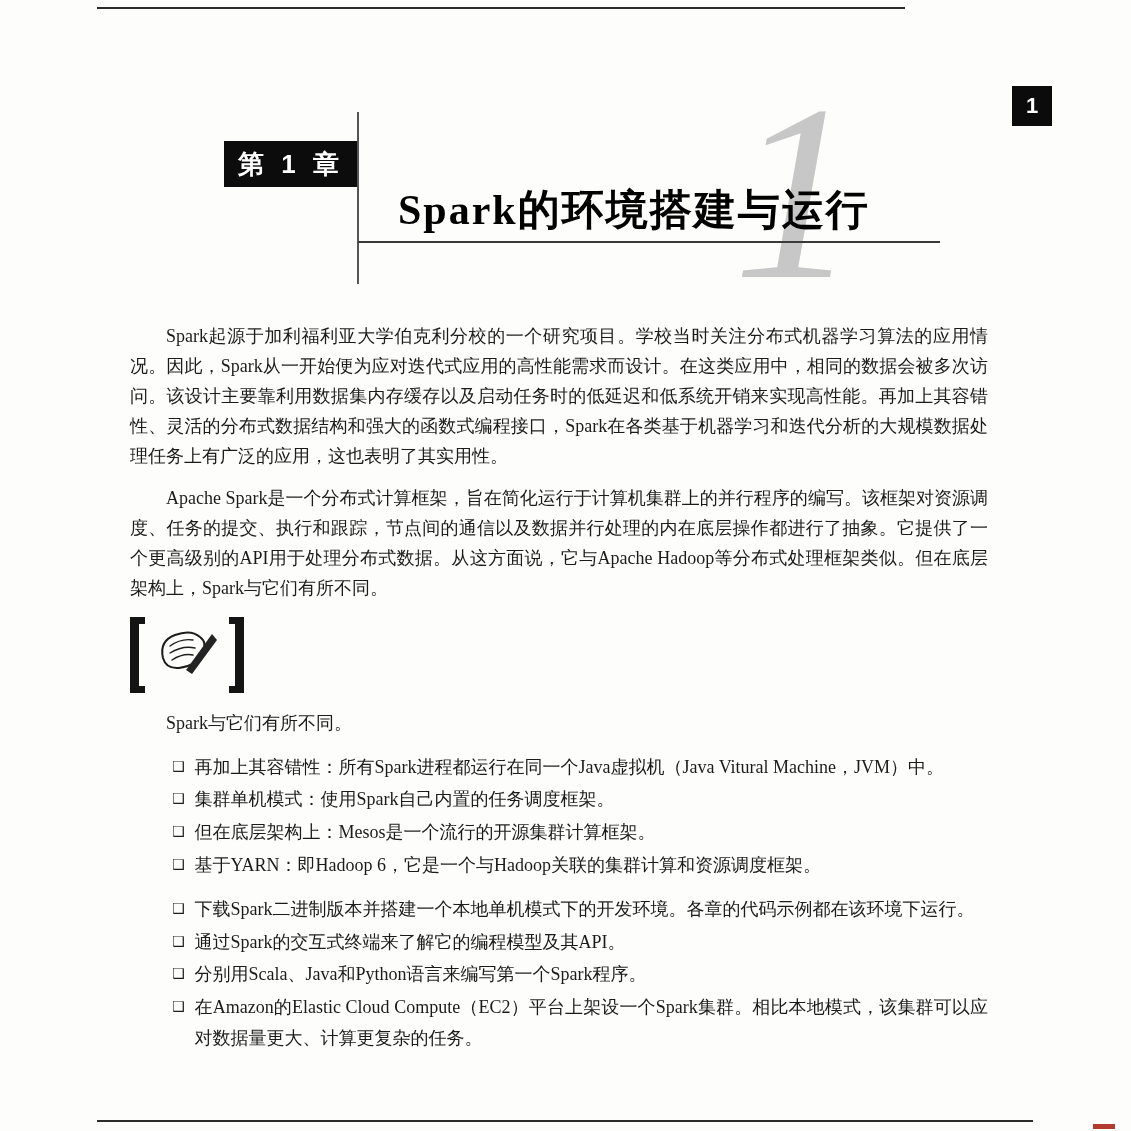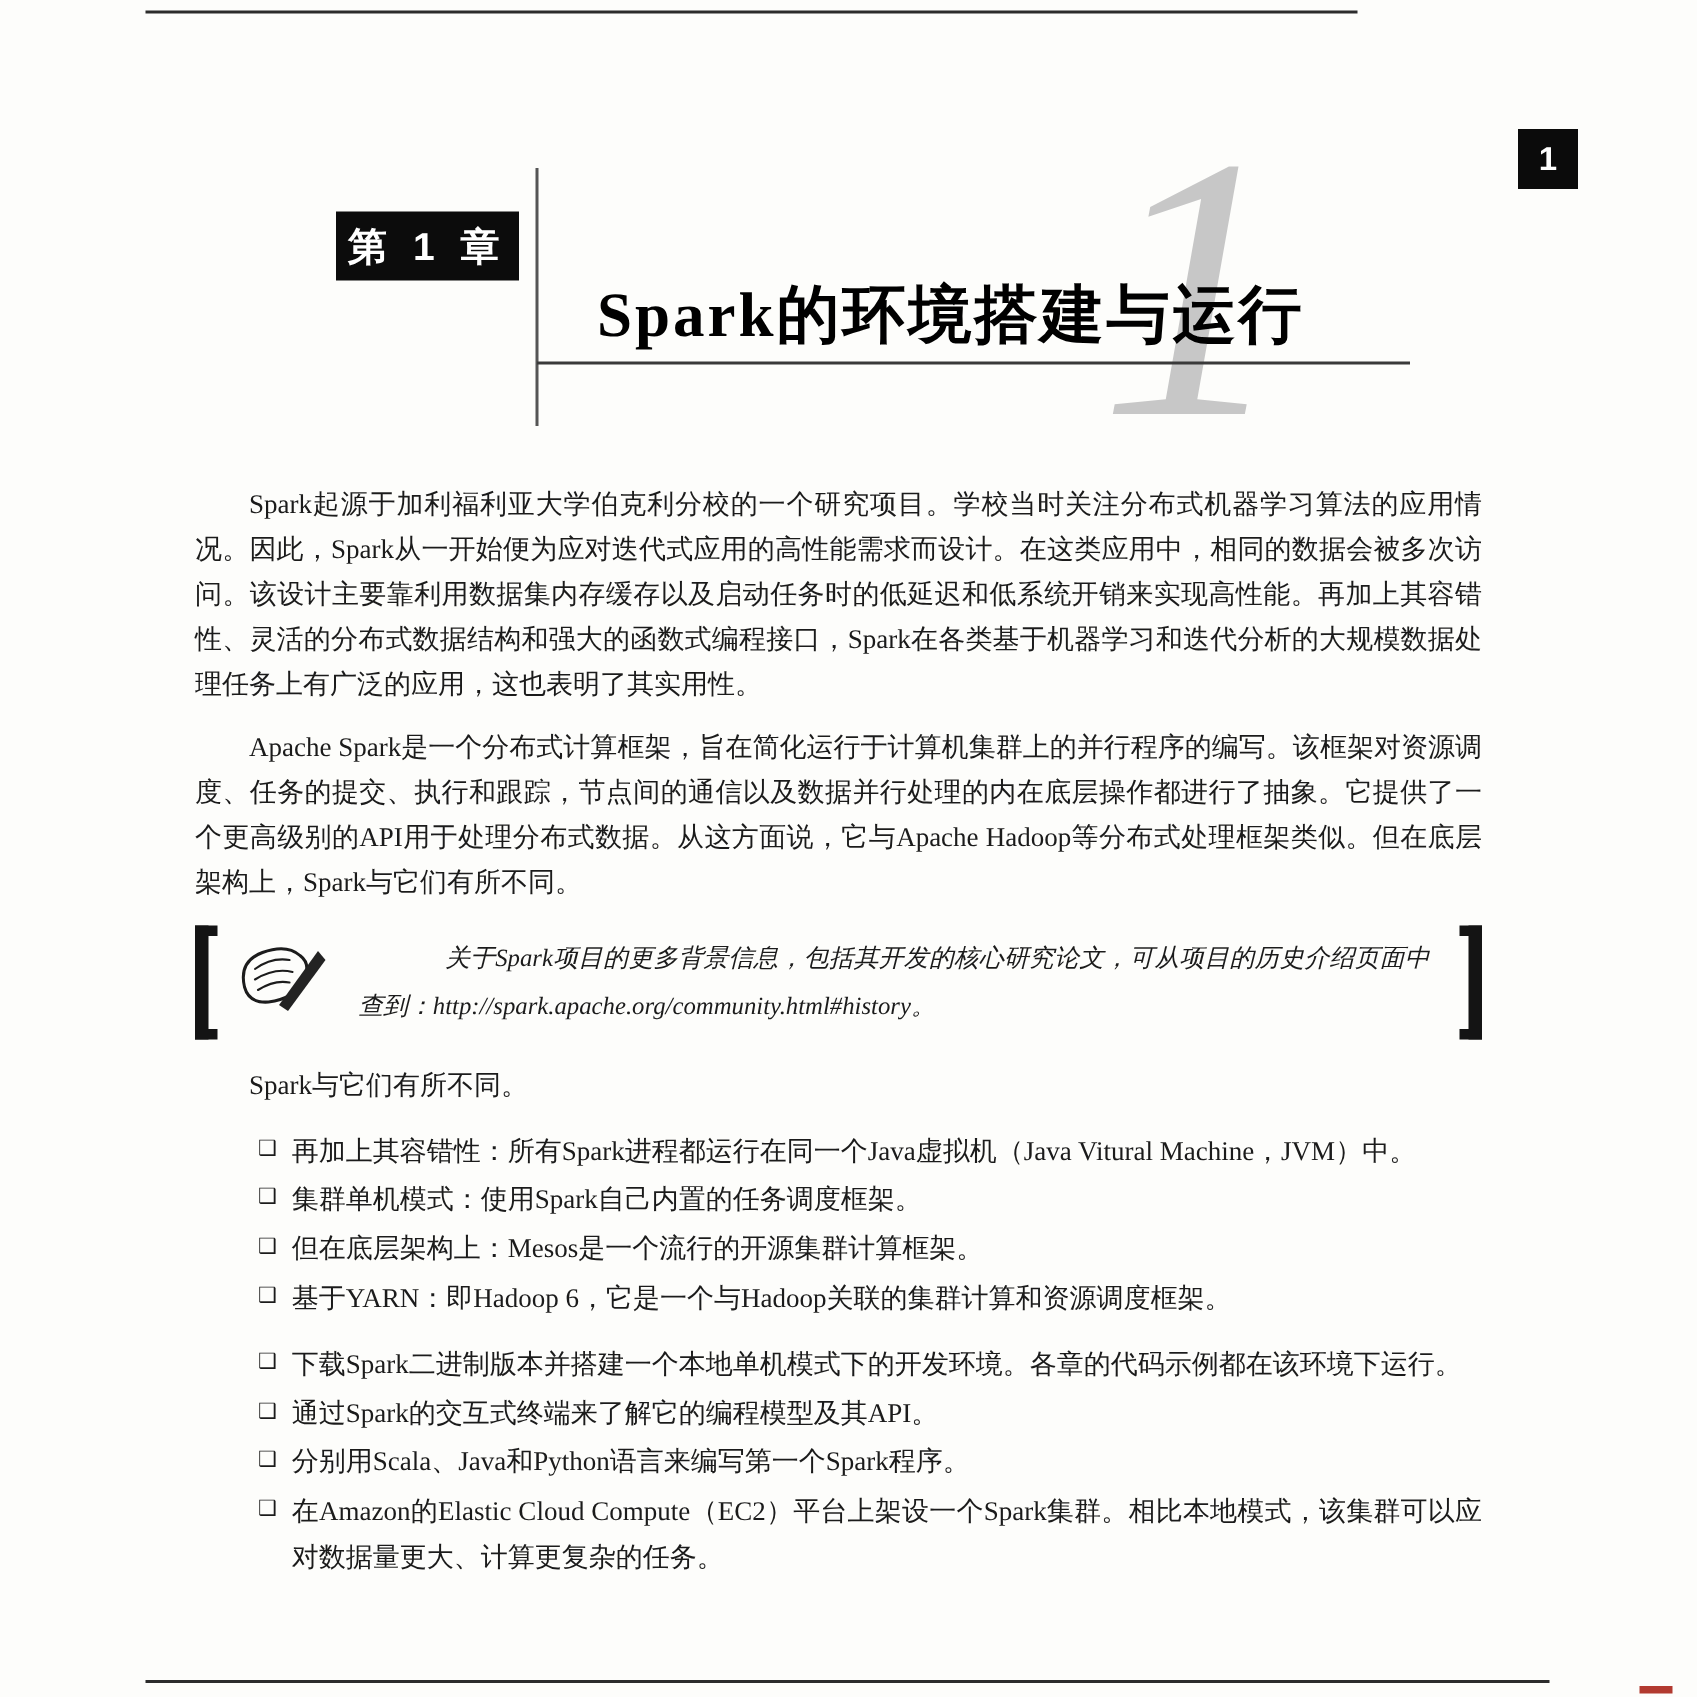--- a/index.html
+++ b/index.html
@@ -17,21 +17,21 @@
 
   
   .badge{
     position:absolute;left:1012px;top:86px;width:40px;height:40px;background:#0b0b0b;color:#fff;
     display:flex;align-items:center;justify-content:center;
     font-family:"Liberation Sans","DejaVu Sans",sans-serif;font-weight:bold;font-size:22px;
   }
 
   
   .chapter-box{
-    position:absolute;left:224px;top:141px;width:122px;height:46px;background:#0c0c0c;color:#fff;
+    position:absolute;left:224px;top:141px;width:134px;height:46px;background:#0c0c0c;color:#fff;
     display:flex;align-items:center;justify-content:center;
     font-family:"Liberation Sans","DejaVu Sans",sans-serif;font-weight:600;font-size:26px;letter-spacing:5px;
   }
   .vrule{position:absolute;left:357px;top:112px;width:2px;height:172px;background:#555;}
   .watermark{
     position:absolute;left:733px;top:68px;z-index:0;line-height:1;
     font-family:"Liberation Serif","DejaVu Serif",serif;font-style:italic;
     font-size:250px;color:#c7c7c7;
   }
   .title{
@@ -97,21 +97,20 @@
       <div class="bracket left"></div>
       <span class="note-icon">
         <svg width="62" height="50" viewBox="0 0 62 50" aria-hidden="true">
           <g stroke="#1c1c1c" fill="none" stroke-width="2" stroke-linecap="round">
             <path d="M6 33 Q2 16 18 10 Q34 4 43 12 Q51 18 45 29 Q39 41 22 43 Q9 44 6 33 Z"></path>
             <path d="M13 21 q11 -8 23 -6 M13 28 q13 -8 25 -5 M15 35 q11 -7 21 -5" stroke-width="1.4"></path>
           </g>
           <path d="M29 45 L55 9 L60 15 L35 49 Z" fill="#232323"></path>
         </svg>
       </span>
-      <div class="note-text">关于Spark项目的更多背景信息，包括其开发的核心研究论文，可从项目的历史介绍页面中查到：http://spark.apache.org/community.html#history。</div>
       <div class="bracket right"></div>
     </div>
 
     <p class="para">Spark与它们有所不同。</p>
 
     <ul class="list">
       <li>
         <span class="bullet">❑</span>
         <span class="li-text">再加上其容错性：所有Spark进程都运行在同一个Java虚拟机（Java Vitural Machine，JVM）中。</span>
       </li>

